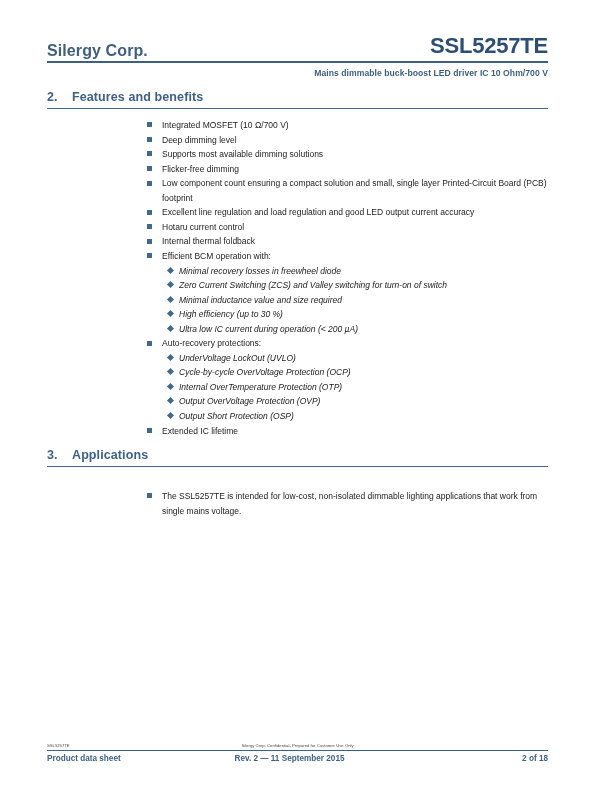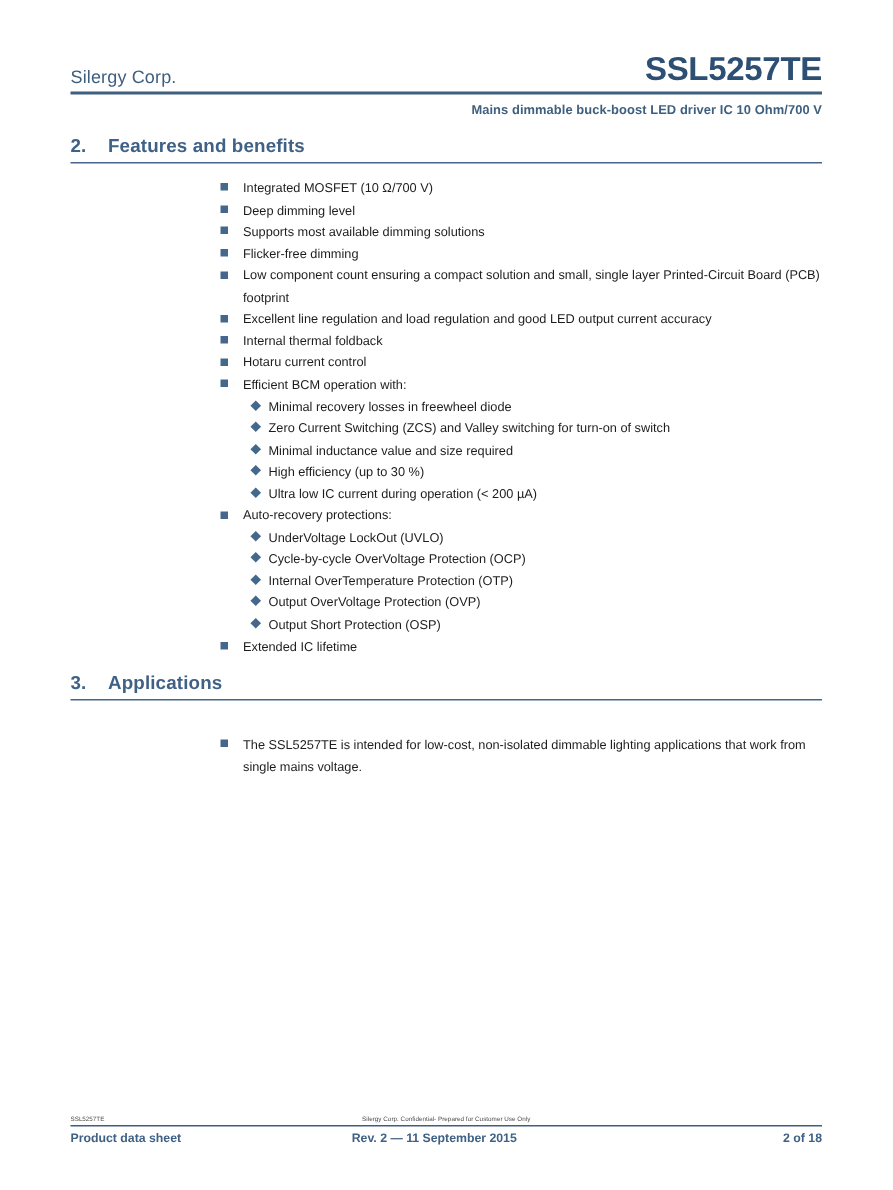--- a/index.html
+++ b/index.html
@@ -31,22 +31,22 @@
     top: 28px;
     width: 501px;
   }
   .header-row {
     display: flex;
     align-items: flex-end;
     justify-content: space-between;
     padding-bottom: 2px;
   }
   .company {
-    font-size: 12px;
-    font-weight: normal;
+    font-size: 16px;
+    font-weight: bold;
     color: #3f5f7f;
     letter-spacing: 0.1px;
     line-height: 14px;
     margin-top: 16px;
   }
   .part-number {
     font-size: 22px;
     font-weight: bold;
     color: #2d4f73;
     line-height: 24px;
@@ -134,20 +134,21 @@
     transform: rotate(45deg);
   }
   .sub-list {
     margin: 0;
     padding: 0;
     list-style: none;
     margin-left: 21px;
   }
   .sub-list .li {
     padding-left: 11px;
+    font-style: italic;
   }
   .sub-list .li .marker { top: 4px; }
 
   .applications-list { margin-top: 22px; }
 
   
   .footer {
     position: absolute;
     left: 47px;
     top: 740px;
@@ -247,27 +248,27 @@
       <li class="li">
         <span class="marker">
             <span class="sq"></span>
           </span>
         <span>Excellent line regulation and load regulation and good LED output current accuracy</span>
       </li>
       <li class="li">
         <span class="marker">
             <span class="sq"></span>
           </span>
+        <span>Hotaru current control</span>
+      </li>
+      <li class="li">
+        <span class="marker">
+            <span class="sq"></span>
+          </span>
         <span>Internal thermal foldback</span>
-      </li>
-      <li class="li">
-        <span class="marker">
-            <span class="sq"></span>
-          </span>
-        <span>Hotaru current control</span>
       </li>
 
       <li class="li">
         <span class="marker">
             <span class="sq"></span>
           </span>
         <span>Efficient BCM operation with:</span>
       </li>
       <ul class="sub-list">
         <li class="li">

